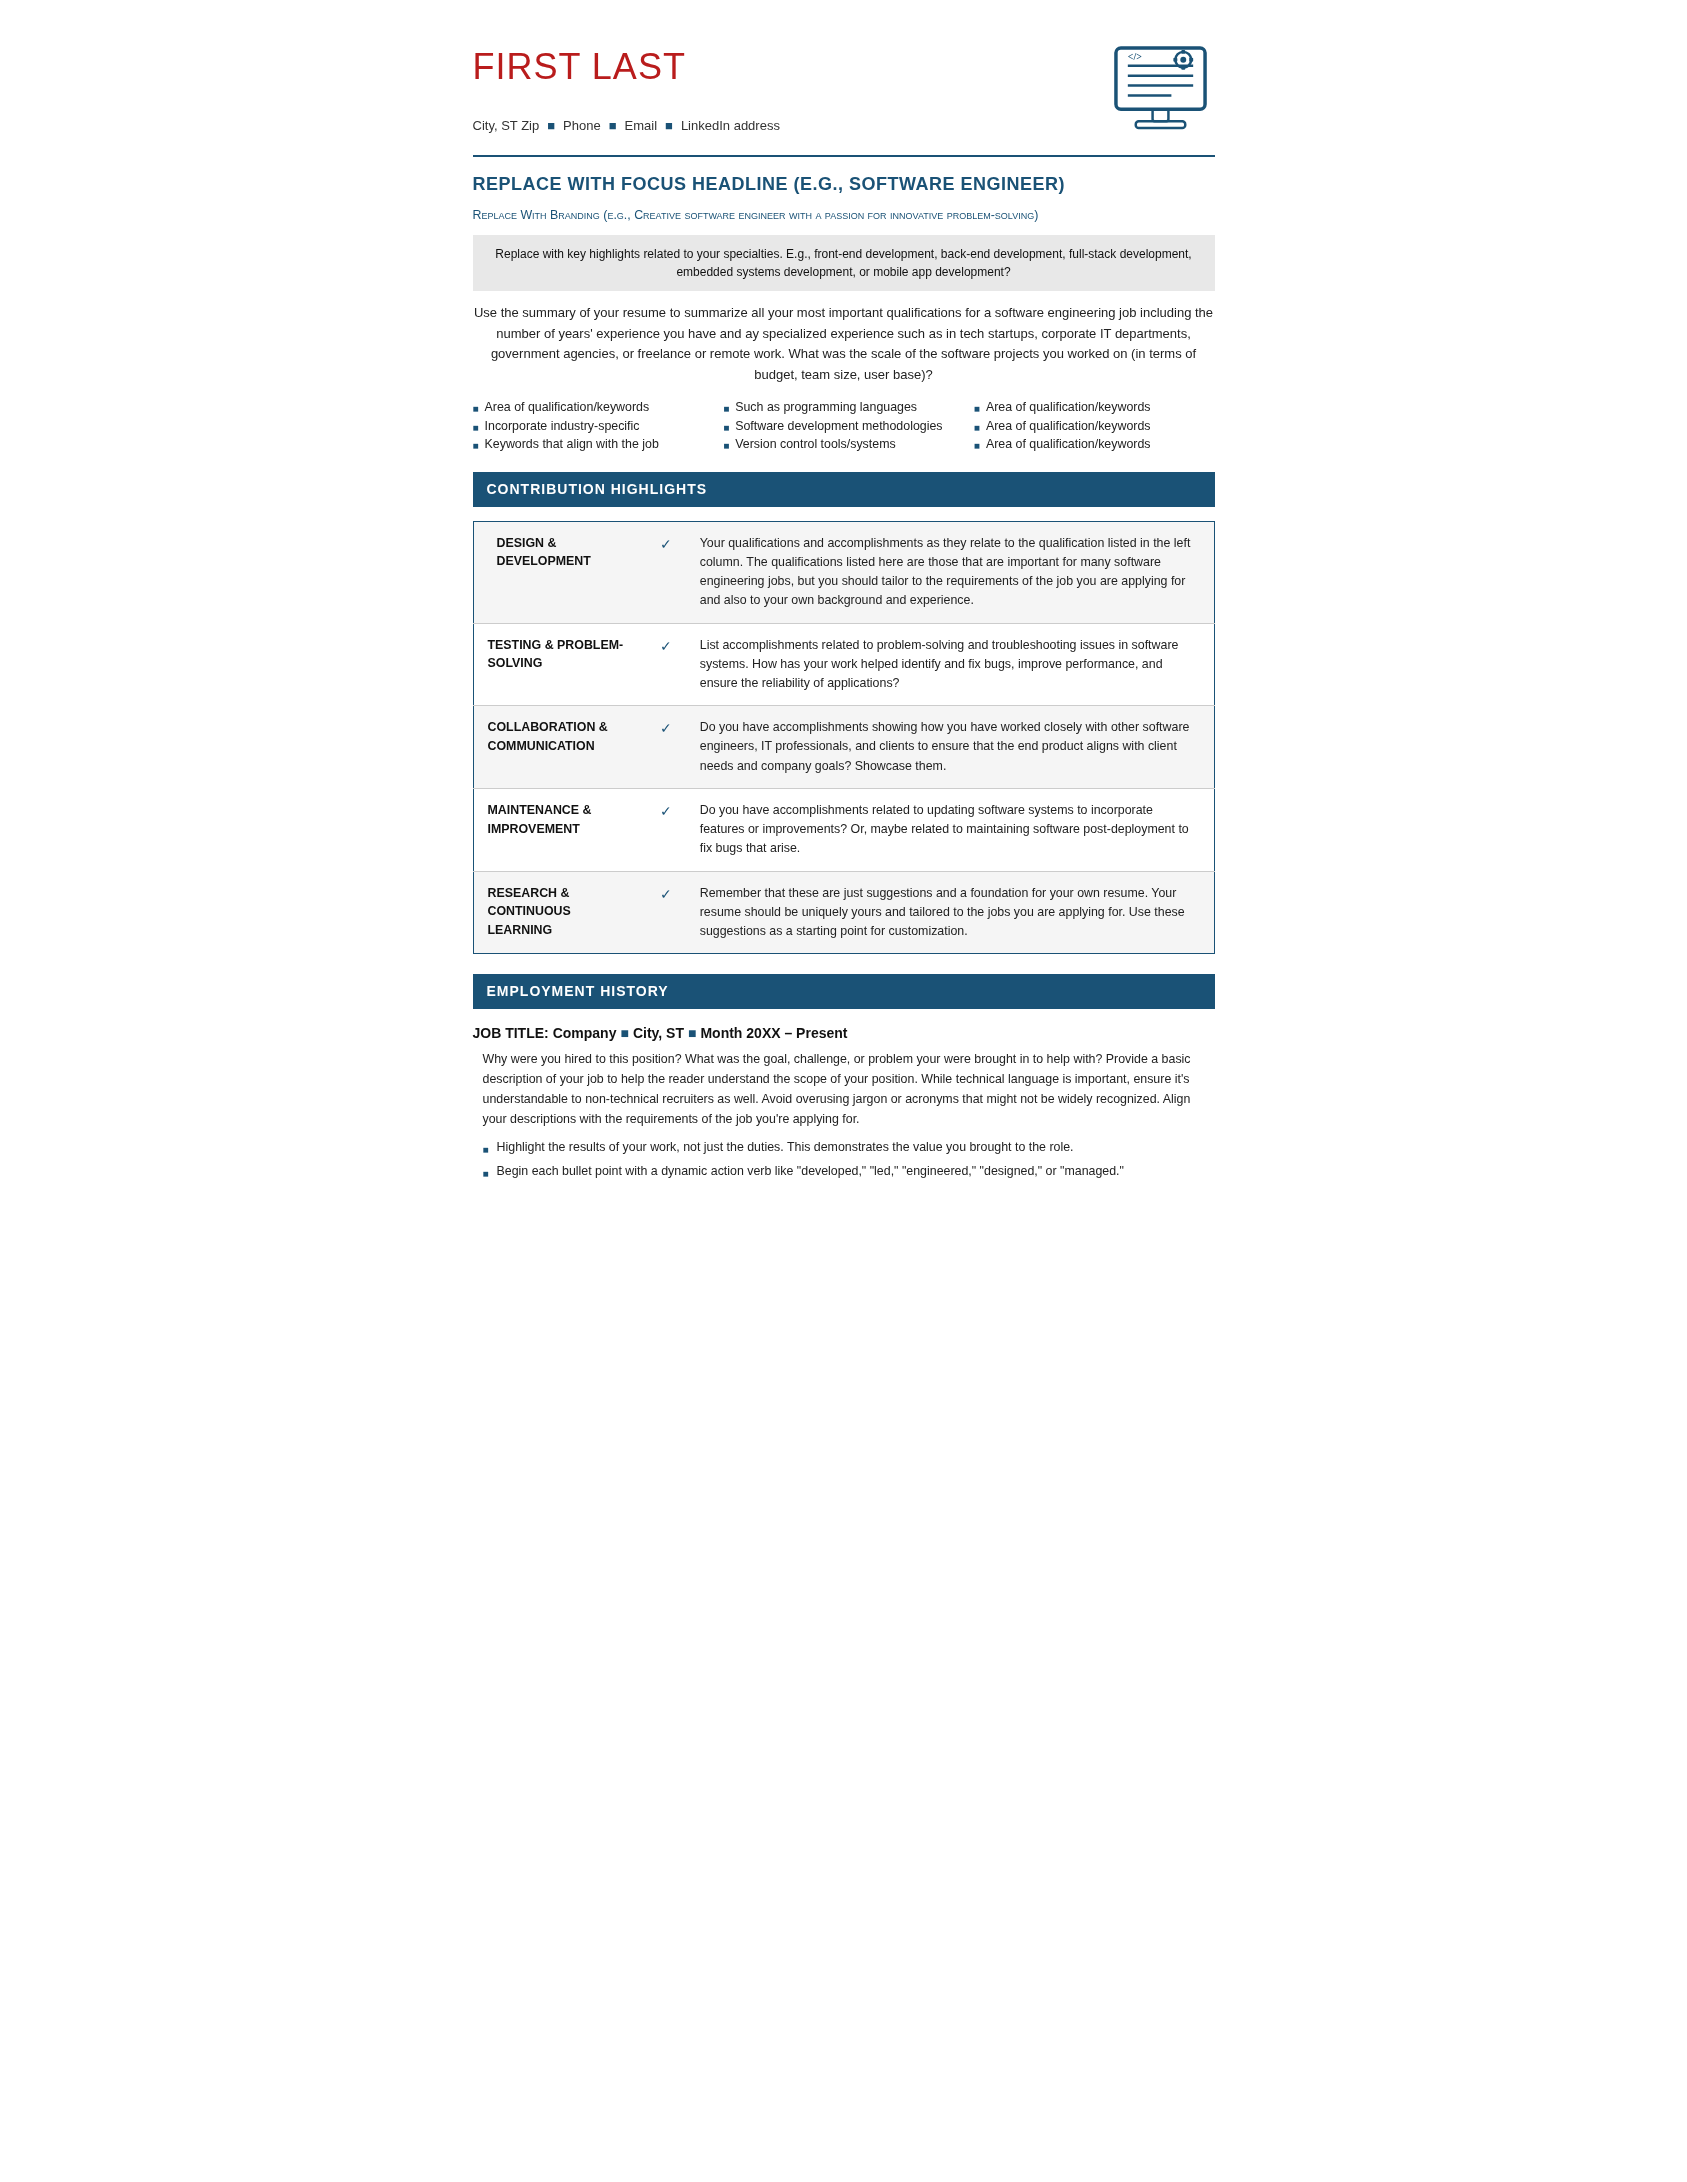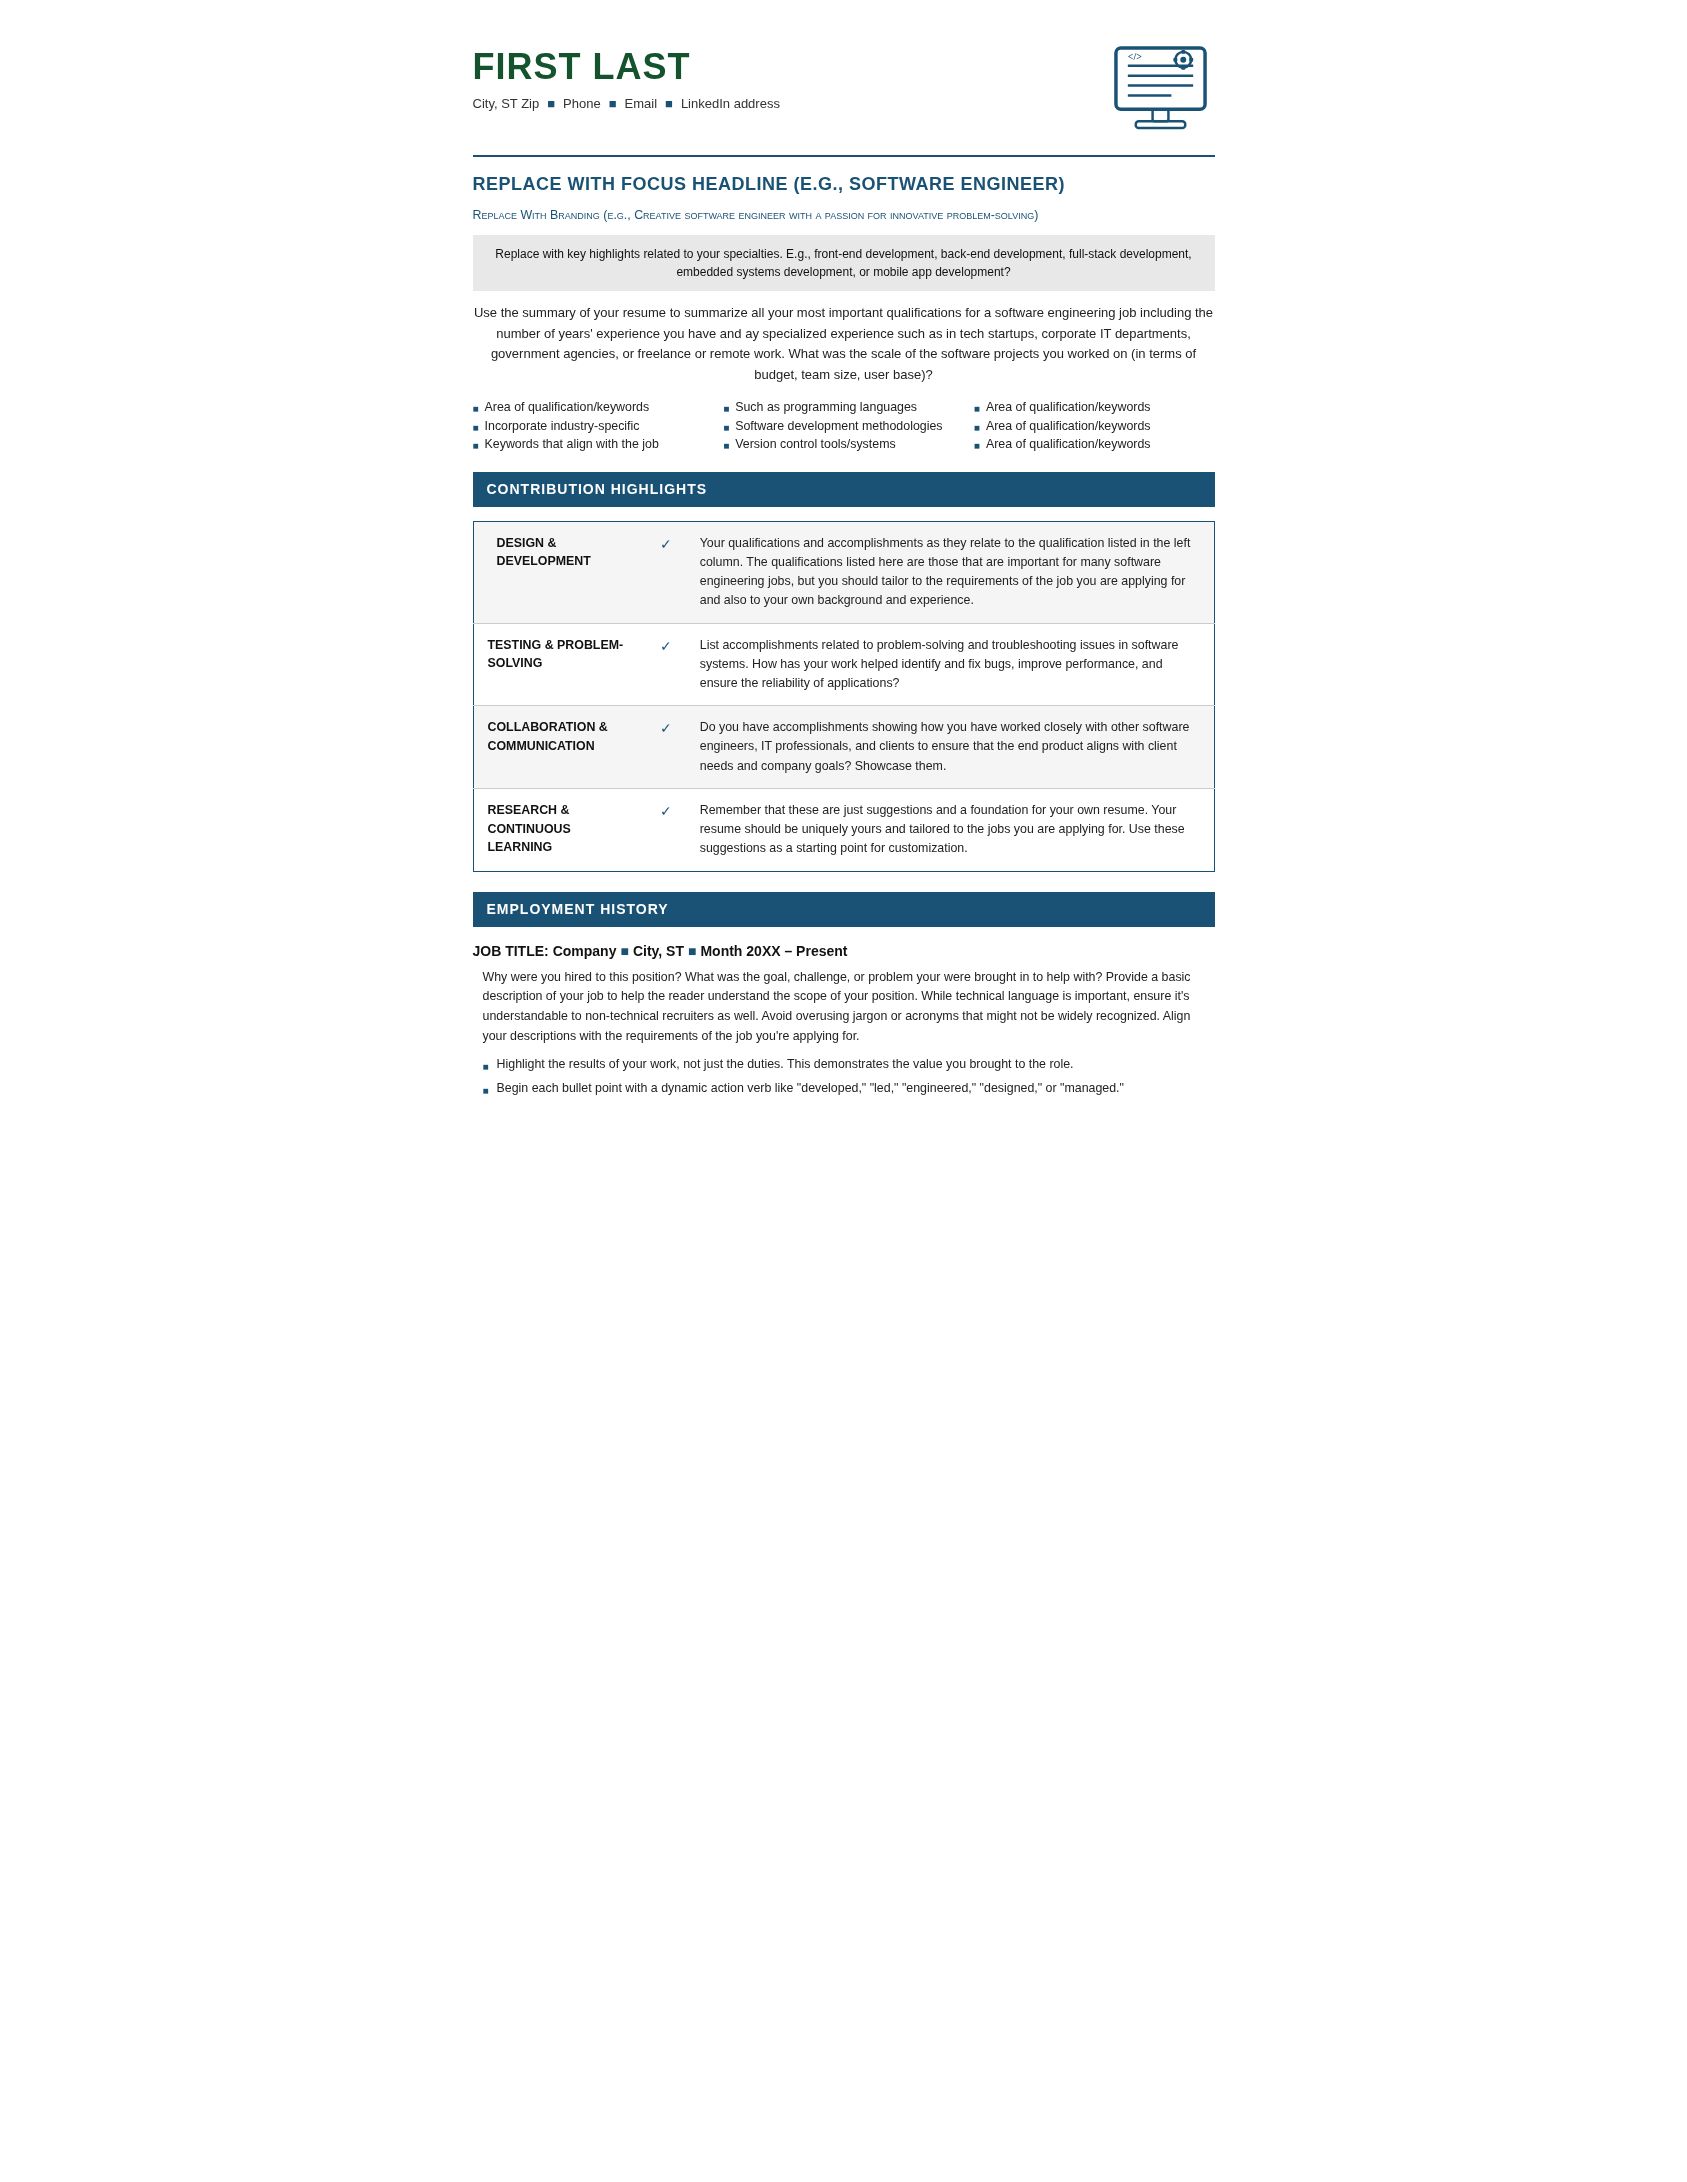--- a/index.html
+++ b/index.html
@@ -16,26 +16,26 @@
     
     .header-section {
       display: flex;
       justify-content: space-between;
       align-items: flex-start;
       margin-bottom: 8px;
     }
     .header-left { flex: 1; }
     .name-title {
       font-size: 36px;
-      font-weight: 700;
-      color: #14532d;
+      font-weight: 400;
+      color: #b91c1c;
       letter-spacing: 1px;
       text-transform: uppercase;
       font-family: Arial, sans-serif;
-      margin-bottom: 0;
+      margin-bottom: 22px;
     }
     .contact-line {
       font-size: 13px;
       color: #333;
       display: flex;
       align-items: flex-end;
       gap: 4px;
       font-family: Arial, sans-serif;
     }
     .contact-separator {
@@ -324,20 +324,26 @@
         <td class="row-check">✓</td>
         <td class="row-desc">List accomplishments related to problem-solving and troubleshooting issues in software systems. How has your work helped identify and fix bugs, improve performance, and ensure the reliability of applications?</td>
       </tr>
       <tr>
         <td class="row-label" style="white-space: pre-line;">COLLABORATION &amp;
 COMMUNICATION</td>
         <td class="row-check">✓</td>
         <td class="row-desc">Do you have accomplishments showing how you have worked closely with other software engineers, IT professionals, and clients to ensure that the end product aligns with client needs and company goals? Showcase them.</td>
       </tr>
       <tr>
+        <td class="row-label" style="white-space: pre-line;">MAINTENANCE &amp;
+IMPROVEMENT</td>
+        <td class="row-check">✓</td>
+        <td class="row-desc">Do you have accomplishments related to updating software systems to incorporate features or improvements? Or, maybe related to maintaining software post-deployment to fix bugs that arise.</td>
+      </tr>
+      <tr>
         <td class="row-label" style="white-space: pre-line;">RESEARCH &amp;
 CONTINUOUS LEARNING</td>
         <td class="row-check">✓</td>
         <td class="row-desc">Remember that these are just suggestions and a foundation for your own resume. Your resume should be uniquely yours and tailored to the jobs you are applying for. Use these suggestions as a starting point for customization.</td>
       </tr>
     </tbody>
 </table>
 
 <div class="section-header">EMPLOYMENT HISTORY</div>
 

